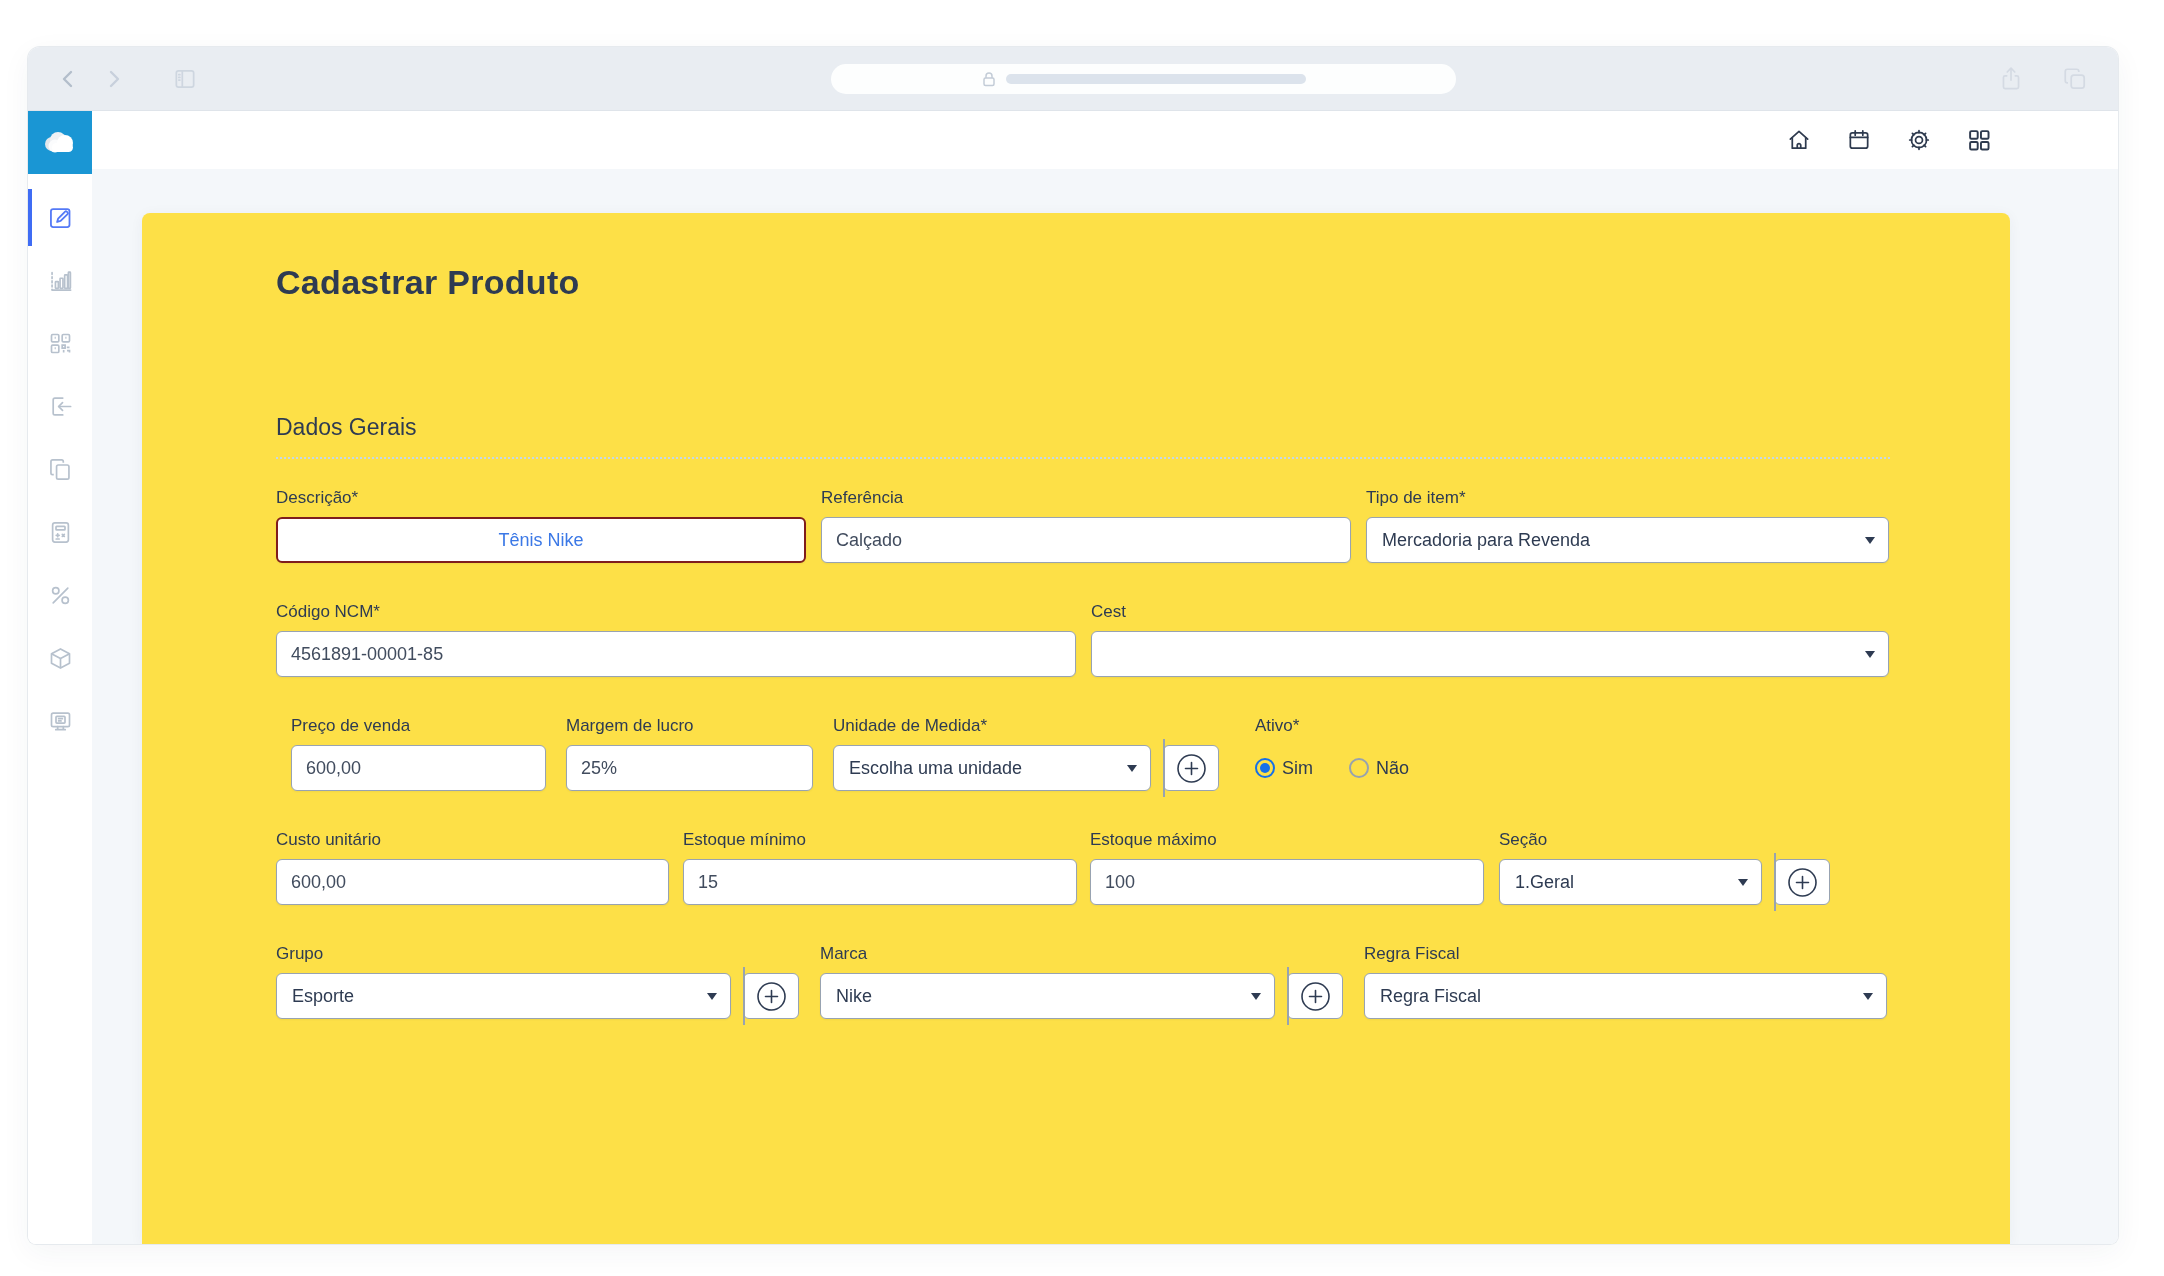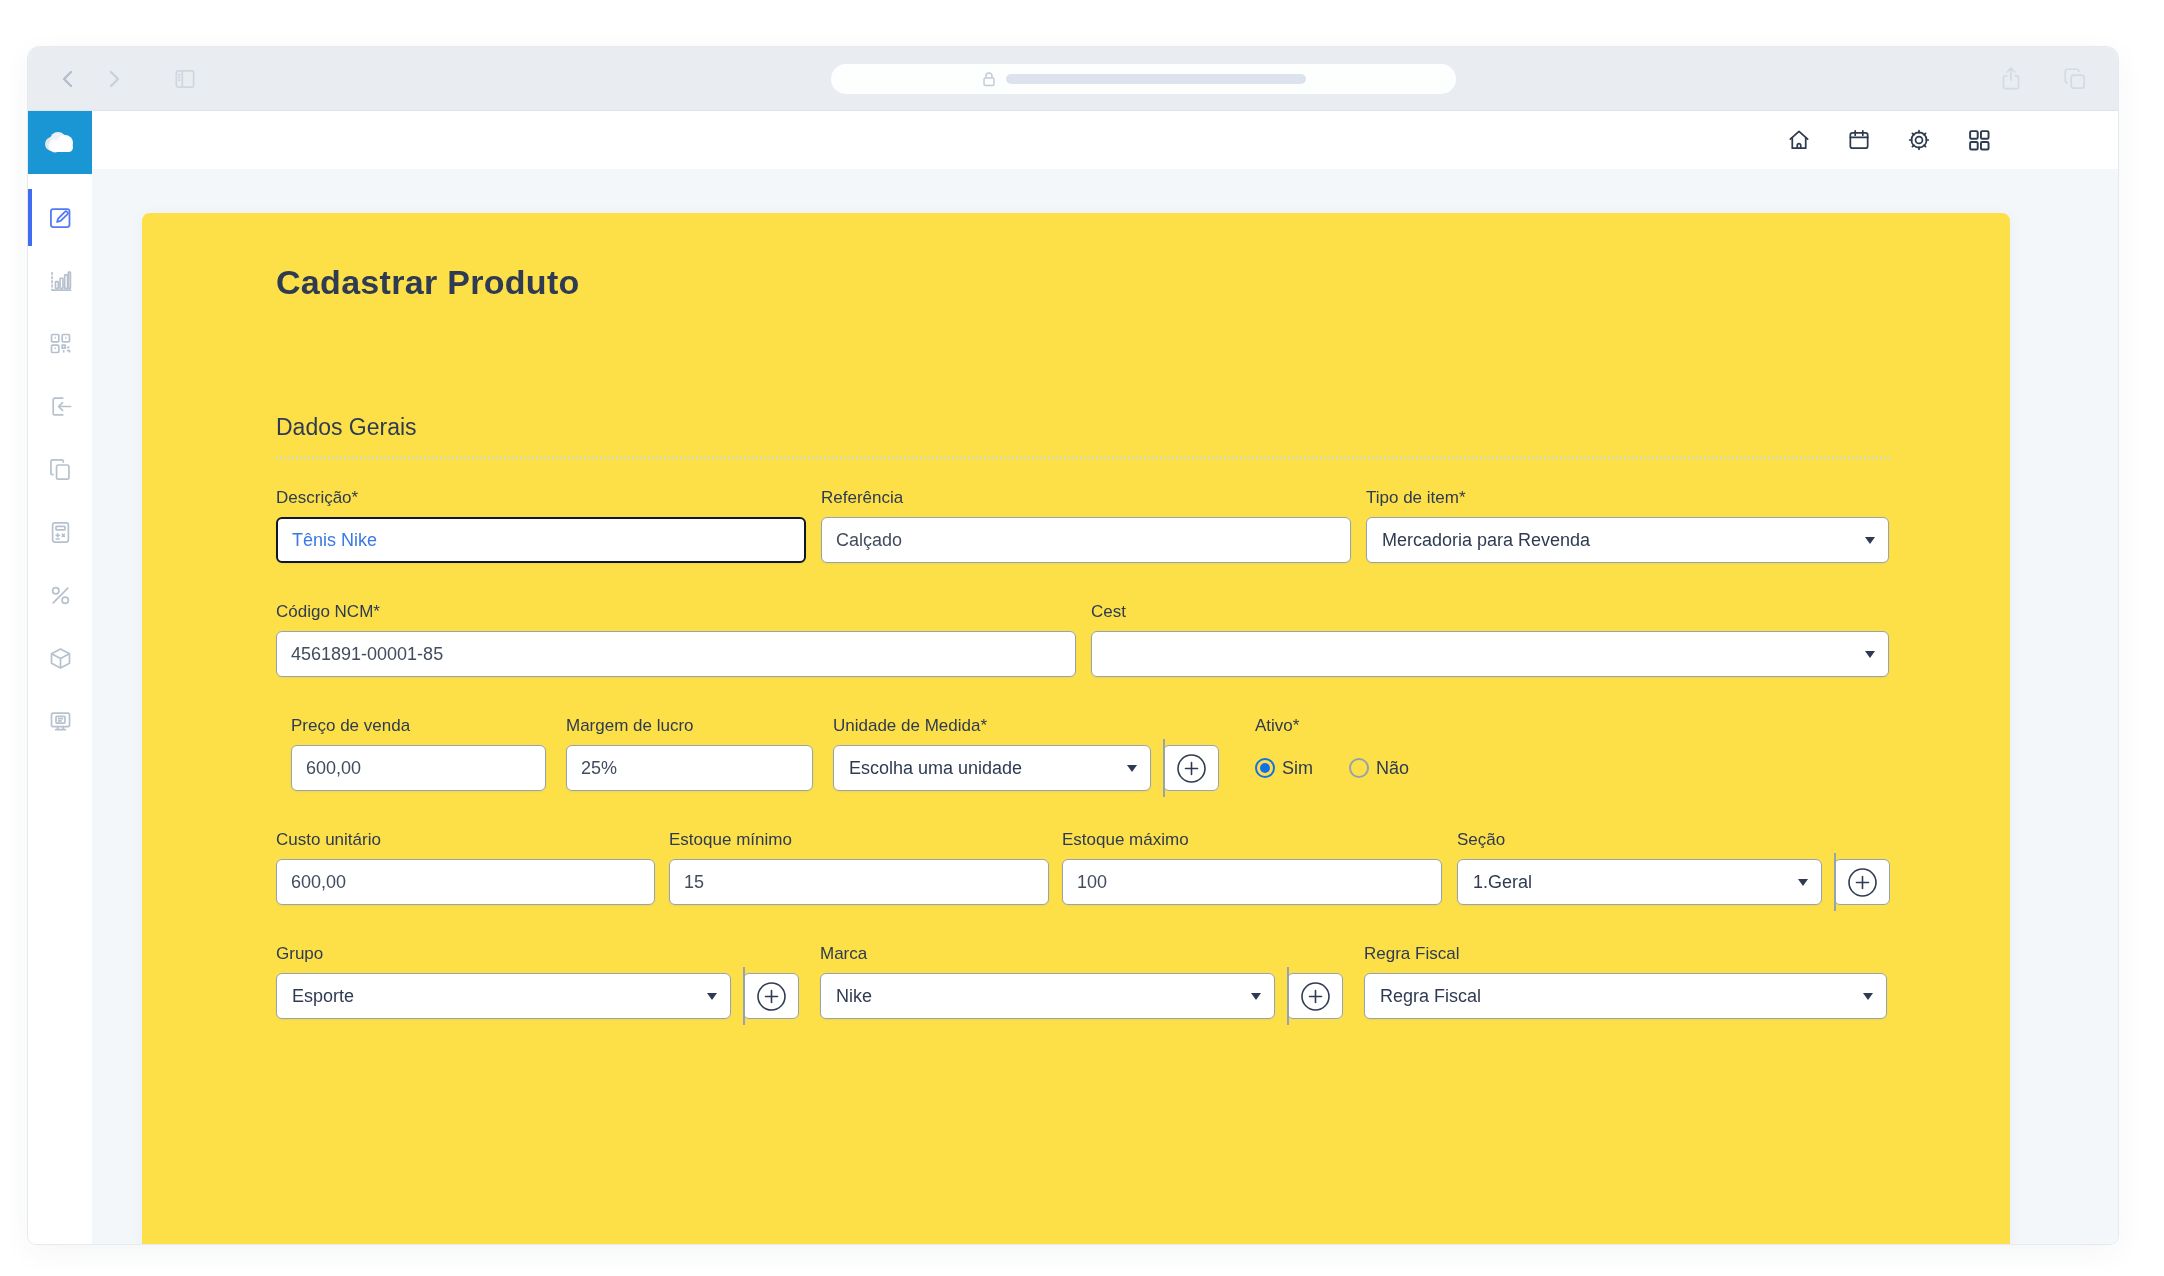--- a/index.html
+++ b/index.html
@@ -37,21 +37,21 @@
   .sectiontitle{margin-top:112px;font-size:23px;font-weight:400;color:#2e3b52;}
   .dotted{margin-top:16px;border-top:2px dotted #c7d7e6;height:0;}
   
   .form{margin-top:28px;}
   .row{display:flex;align-items:flex-start;margin-bottom:38px;}
   .field{display:flex;flex-direction:column;}
   .label{font-size:17px;color:#2e3b52;margin-bottom:9px;line-height:21px;}
   .input{height:46px;border:1.5px solid #98a3b1;border-radius:6px;background:#fff;
          padding:0 14px;font-size:18px;color:#414c5e;box-sizing:border-box;width:100%;
          box-shadow:0 1px 2px rgba(20,40,60,.05);font-family:"Liberation Sans",sans-serif;outline:none;}
-  .input.focused{border:2px solid #0f172a;color:#3b78e6;}
+  .input.focused{border:2px solid #7f1d1d;color:#3b78e6;text-align:center;}
   .select{position:relative;height:46px;border:1.5px solid #98a3b1;border-radius:6px;background:#fff;
          display:flex;align-items:center;padding:0 36px 0 15px;font-size:18px;color:#2e3b52;
          box-sizing:border-box;box-shadow:0 1px 2px rgba(20,40,60,.05);cursor:pointer;}
   .caret{position:absolute;right:13px;top:50%;margin-top:-3px;width:0;height:0;
          border-left:5.5px solid transparent;border-right:5.5px solid transparent;
          border-top:7px solid #2e3b52;}
   .combo{display:flex;align-items:flex-end;}
   .plusbtn{position:relative;width:56px;height:46px;margin-left:12px;border:1.5px solid #98a3b1;
          border-radius:6px;background:#fff;display:flex;align-items:center;justify-content:center;
          box-sizing:border-box;cursor:pointer;}
@@ -352,21 +352,21 @@
                   <span class="label">Estoque mínimo</span>
                   <input class="input" type="text" value="15" style="">
                 </div>
                 <div class="field" style="width:394px;margin-left:13px">
                   <span class="label">Estoque máximo</span>
                   <input class="input" type="text" value="100" style="">
                 </div>
                 <div class="field" style="margin-left:15px">
                   <span class="label">Seção</span>
                   <div class="combo">
-                    <div class="select" style="width:365px">
+                    <div class="select" style="width:263px">
                       <span>1.Geral</span>
                       <span class="caret"></span>
                     </div>
                     <div class="plusbtn">
                       <span>
                         <svg width="31" height="31" viewBox="0 0 31 31" fill="none" stroke="#2e3b52" stroke-width="1.6" stroke-linecap="round">
                             <circle cx="15.5" cy="15.5" r="13.5"></circle>
                             <path d="M15.5 9.5v12M9.5 15.5h12"></path>
                           </svg>
                       </span>

